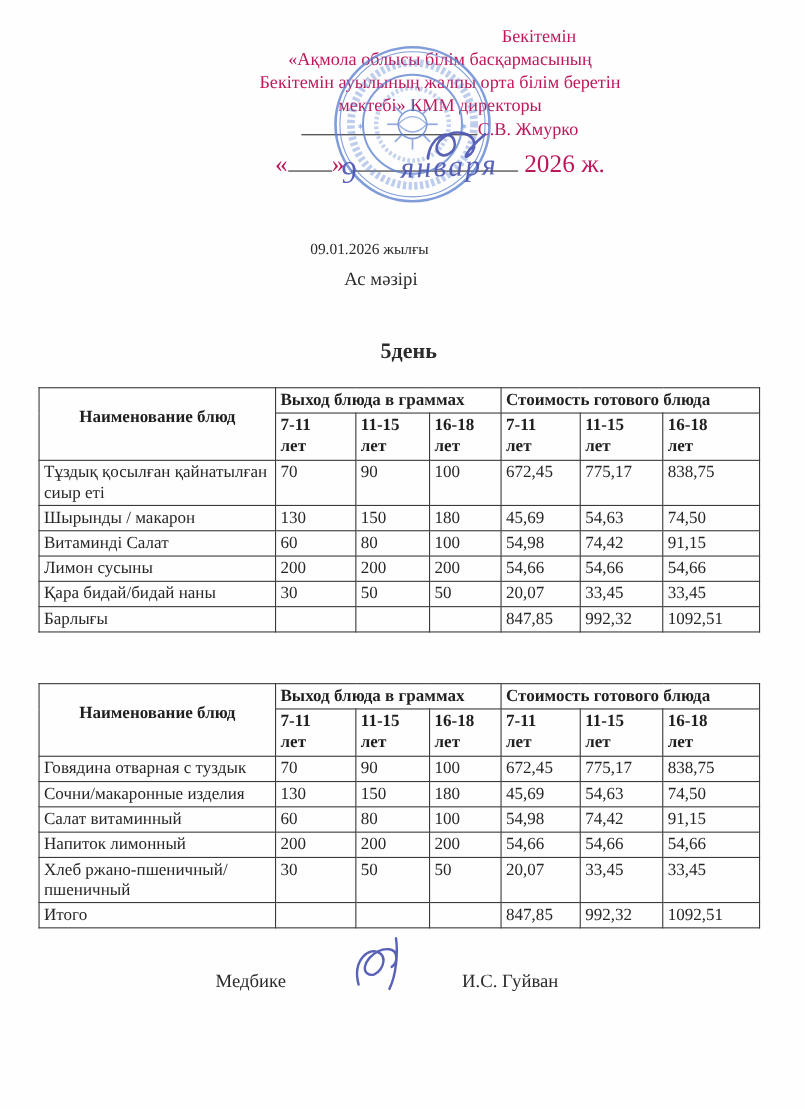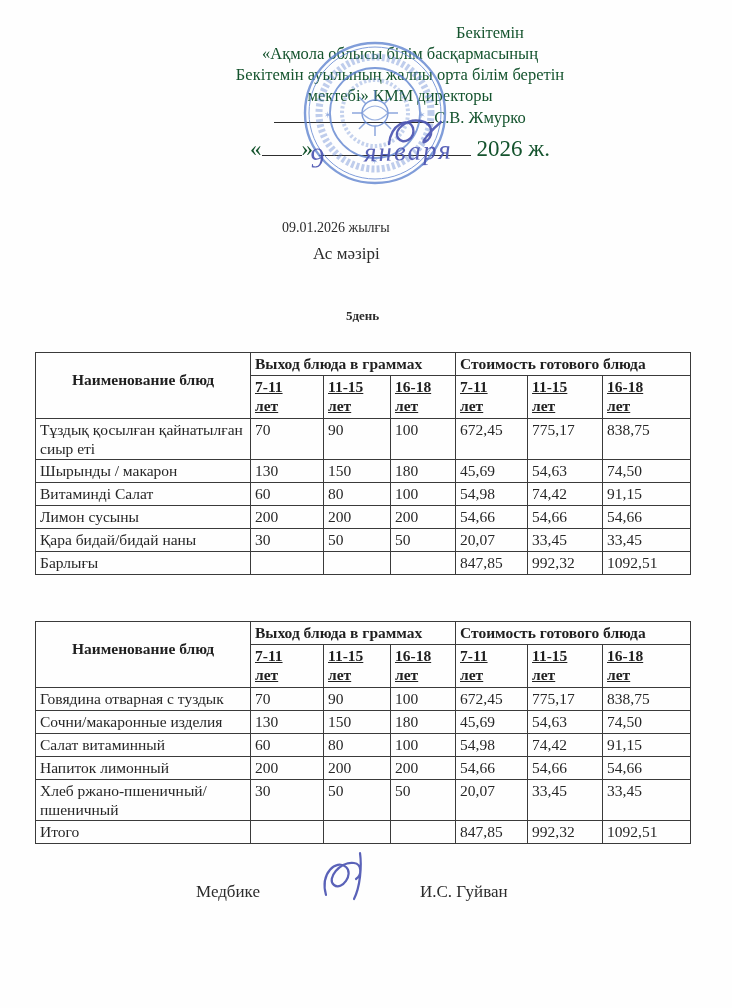--- a/index.html
+++ b/index.html
@@ -6,55 +6,55 @@
   body{
     width:732px;height:1008px;position:relative;overflow:hidden;
     background:#fefefe;
     font-family:"Liberation Serif","DejaVu Serif",serif;
     color:#2b2b2b;
   }
   .abs{position:absolute;}
   
   .approval{
     left:150px;top:22px;width:500px;text-align:center;
-    font-size:16.5px;line-height:21px;color:#14532d;
+    font-size:16.5px;line-height:21px;color:#be185d;
   }
   .approval .l0{padding-left:180px;}
   .sig-row{margin-top:0;}
   .sig-line{display:inline-block;width:160px;border-bottom:1.5px solid #2e2e2e;height:16px;vertical-align:baseline;}
   .date-row{margin-top:8px;font-size:23px;line-height:26px;}
   .u-short{display:inline-block;width:40px;border-bottom:1.5px solid #2e2e2e;height:16px;}
   .u-long{display:inline-block;width:152px;border-bottom:1.5px solid #2e2e2e;height:16px;}
   
   .hand{
     font-style:italic;color:#4c55b2;opacity:.92;
     font-family:"Liberation Serif",serif;
   }
   .hand-day{left:310px;top:142px;font-size:28px;transform:rotate(-6deg);}
   .hand-month{left:364px;top:136px;font-size:27px;transform:rotate(-2deg);letter-spacing:2px;}
   .stamp-svg{left:300px;top:38px;opacity:.78;}
   .flourish-svg{left:383px;top:110px;}
   .nurse-sig-svg{left:316px;top:843px;}
   
   .title-date{left:282px;top:220px;font-size:14px;}
   .title-menu{left:313px;top:244px;font-size:17px;}
-  .title-day{left:346px;top:308px;font-size:13px;font-weight:bold;}
+  .title-day{left:346px;top:308px;font-size:20px;font-weight:bold;}
   
   .tablewrap{left:35px;width:656px;}
   table.menu{border-collapse:collapse;table-layout:fixed;width:655px;background:transparent;}
   table.menu th,table.menu td{
     border:1.6px solid #3a3a3a;
     padding:1px 4px;font-size:15.5px;line-height:19px;
     vertical-align:top;text-align:left;color:#262626;
     overflow:hidden;word-wrap:break-word;
   }
   table.menu th{font-weight:bold;color:#1f1f1f;}
   table.menu th.group{text-align:left;height:20px;margin-top:39px;}
   table.menu th.namehead{text-align:center;vertical-align:top;padding-top:17px;}
-  table.menu th.sub{height:40px;text-decoration:underline;}
+  table.menu th.sub{height:40px;}
   table.menu td{height:20px;}
   
   .footer-role{left:196px;top:882px;font-size:17px;}
   .footer-name{left:420px;top:882px;font-size:17px;}
 </style>
 </head>
 <body>
 
 <div class="abs approval">
   <div class="l0">Бекітемін</div>

